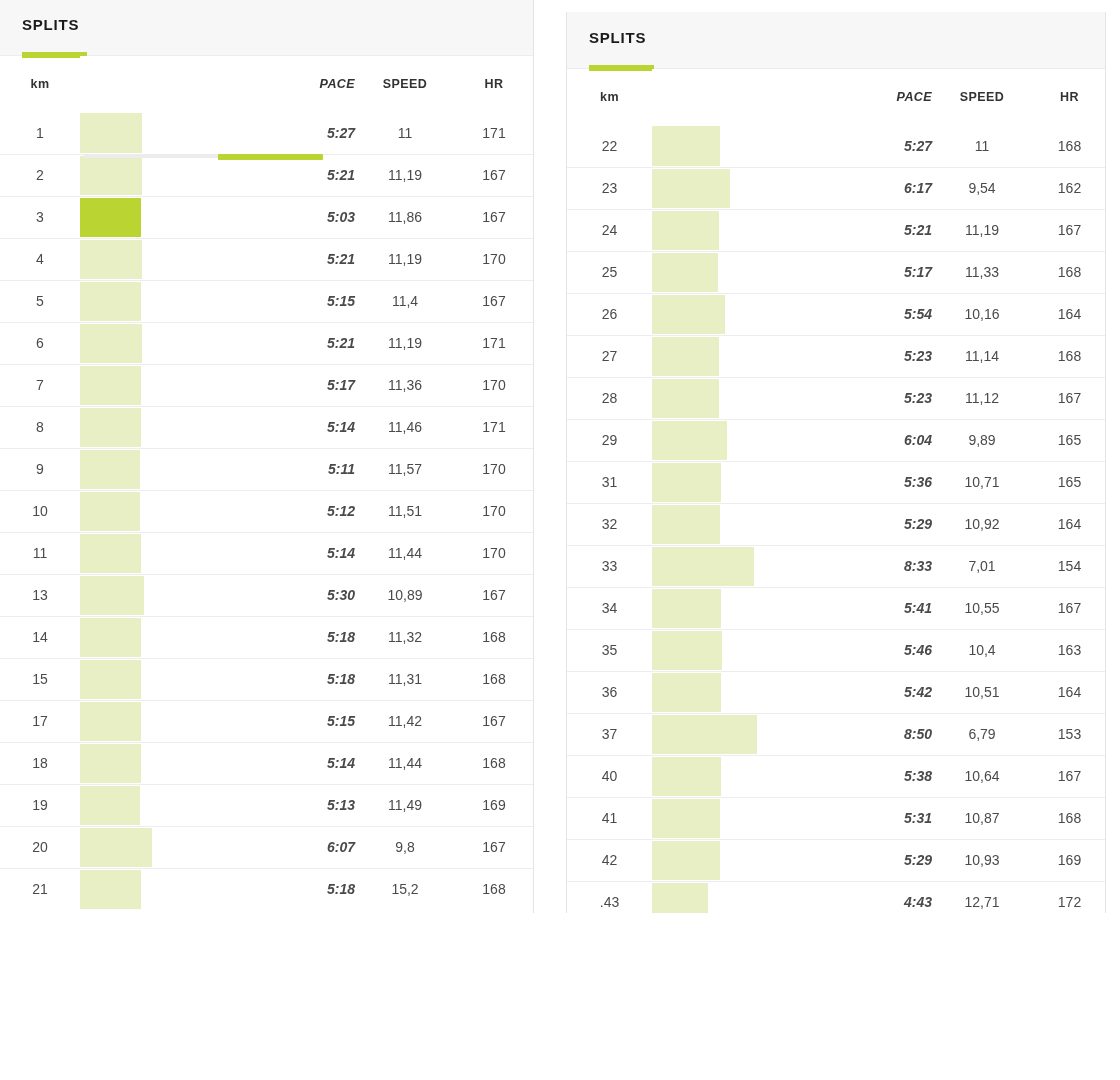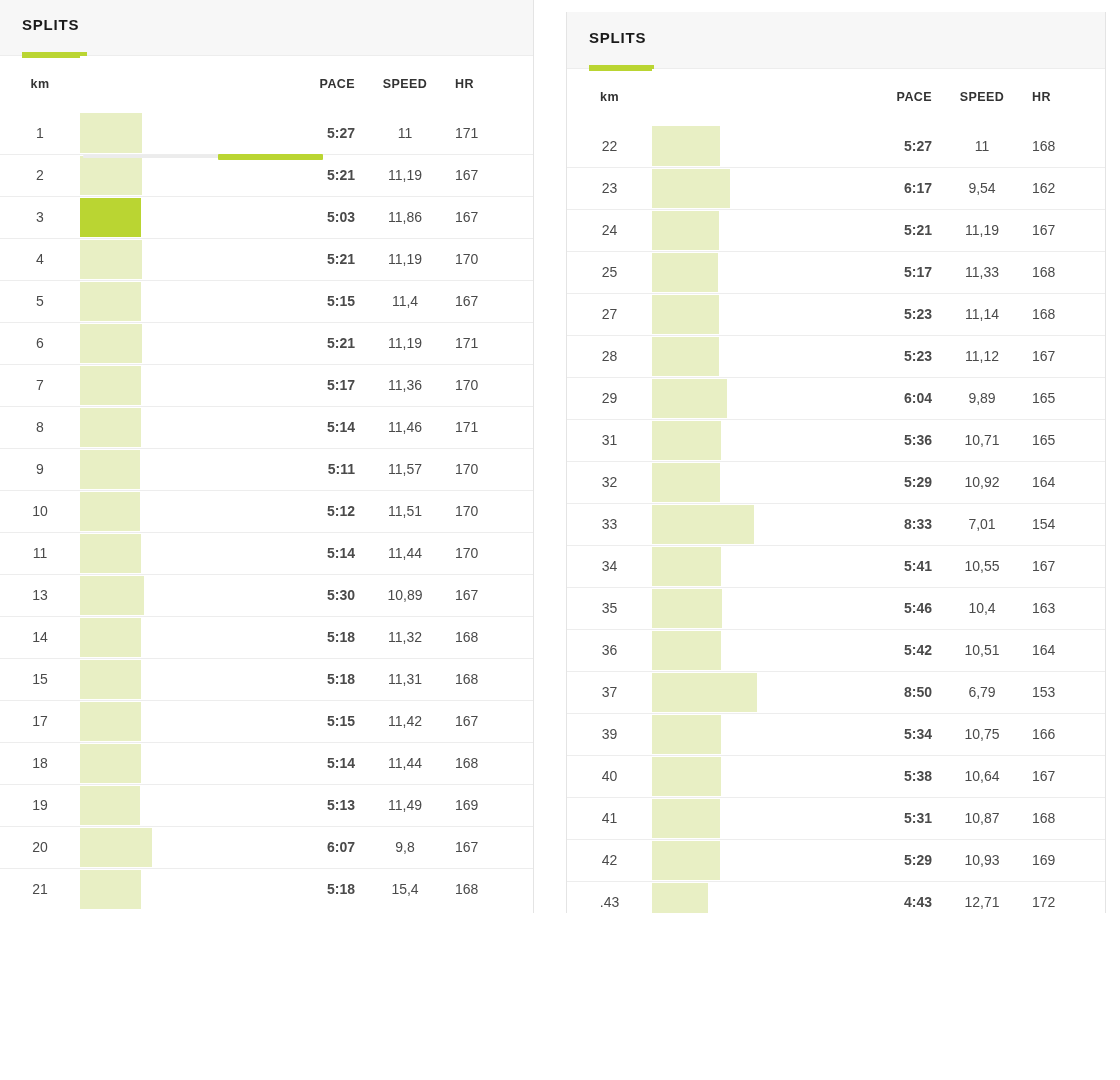--- a/index.html
+++ b/index.html
@@ -77,23 +77,23 @@
     padding: 0;
     vertical-align: middle;
     border-top: 1px solid #ededed;
     background: #ffffff;
   }
   table.splits tbody tr:first-child td { border-top: none; }
 
   
   .c-km    { width: 80px;  text-align: center; }
   .c-bar   { width: 175px; text-align: left; position: relative; }
-  .c-pace  { width: 100px; text-align: right; font-weight: bold; color: #222222; padding-right: 6px; }
+  .c-pace  { width: 100px; text-align: right; font-weight: bold; color: #222222; padding-right: 6px; font-style: italic; }
   .c-speed { width: 100px; text-align: center; }
-  .c-hr    { width: 78px;  text-align: left; }
+  .c-hr    { width: 78px;  text-align: center; }
 
   .panel--right .c-km    { width: 85px; }
   .panel--right .c-bar   { width: 180px; }
   .panel--right .c-pace  { width: 100px; }
   .panel--right .c-speed { width: 100px; }
   .panel--right .c-hr    { width: 75px; }
 
   
   .bar-wrap {
     position: absolute;
@@ -367,21 +367,21 @@
             <td class="c-hr">167</td>
           </tr>
           <tr>
             <td class="c-km">21</td>
             <td class="c-bar">
               <span class="bar-wrap">
                 <span class="bar" style="width: 61px;"></span>
               </span>
             </td>
             <td class="c-pace">5:18</td>
-            <td class="c-speed">15,4</td>
+            <td class="c-speed">15,2</td>
             <td class="c-hr">168</td>
           </tr>
         </tbody>
     </table>
   </section>
 
   <section class="panel panel--right">
     <div class="panel-header">
       <div class="title">SPLITS</div>
       <div class="accent"></div>
@@ -436,20 +436,31 @@
             <td class="c-bar">
               <span class="bar-wrap">
                 <span class="bar" style="width: 66px;"></span>
               </span>
             </td>
             <td class="c-pace">5:17</td>
             <td class="c-speed">11,33</td>
             <td class="c-hr">168</td>
           </tr>
           <tr>
+            <td class="c-km">26</td>
+            <td class="c-bar">
+              <span class="bar-wrap">
+                <span class="bar" style="width: 73px;"></span>
+              </span>
+            </td>
+            <td class="c-pace">5:54</td>
+            <td class="c-speed">10,16</td>
+            <td class="c-hr">164</td>
+          </tr>
+          <tr>
             <td class="c-km">27</td>
             <td class="c-bar">
               <span class="bar-wrap">
                 <span class="bar" style="width: 67px;"></span>
               </span>
             </td>
             <td class="c-pace">5:23</td>
             <td class="c-speed">11,14</td>
             <td class="c-hr">168</td>
           </tr>
@@ -546,31 +557,20 @@
             <td class="c-bar">
               <span class="bar-wrap">
                 <span class="bar" style="width: 105px;"></span>
               </span>
             </td>
             <td class="c-pace">8:50</td>
             <td class="c-speed">6,79</td>
             <td class="c-hr">153</td>
           </tr>
           <tr>
-            <td class="c-km">39</td>
-            <td class="c-bar">
-              <span class="bar-wrap">
-                <span class="bar" style="width: 69px;"></span>
-              </span>
-            </td>
-            <td class="c-pace">5:34</td>
-            <td class="c-speed">10,75</td>
-            <td class="c-hr">166</td>
-          </tr>
-          <tr>
             <td class="c-km">40</td>
             <td class="c-bar">
               <span class="bar-wrap">
                 <span class="bar" style="width: 69px;"></span>
               </span>
             </td>
             <td class="c-pace">5:38</td>
             <td class="c-speed">10,64</td>
             <td class="c-hr">167</td>
           </tr>

